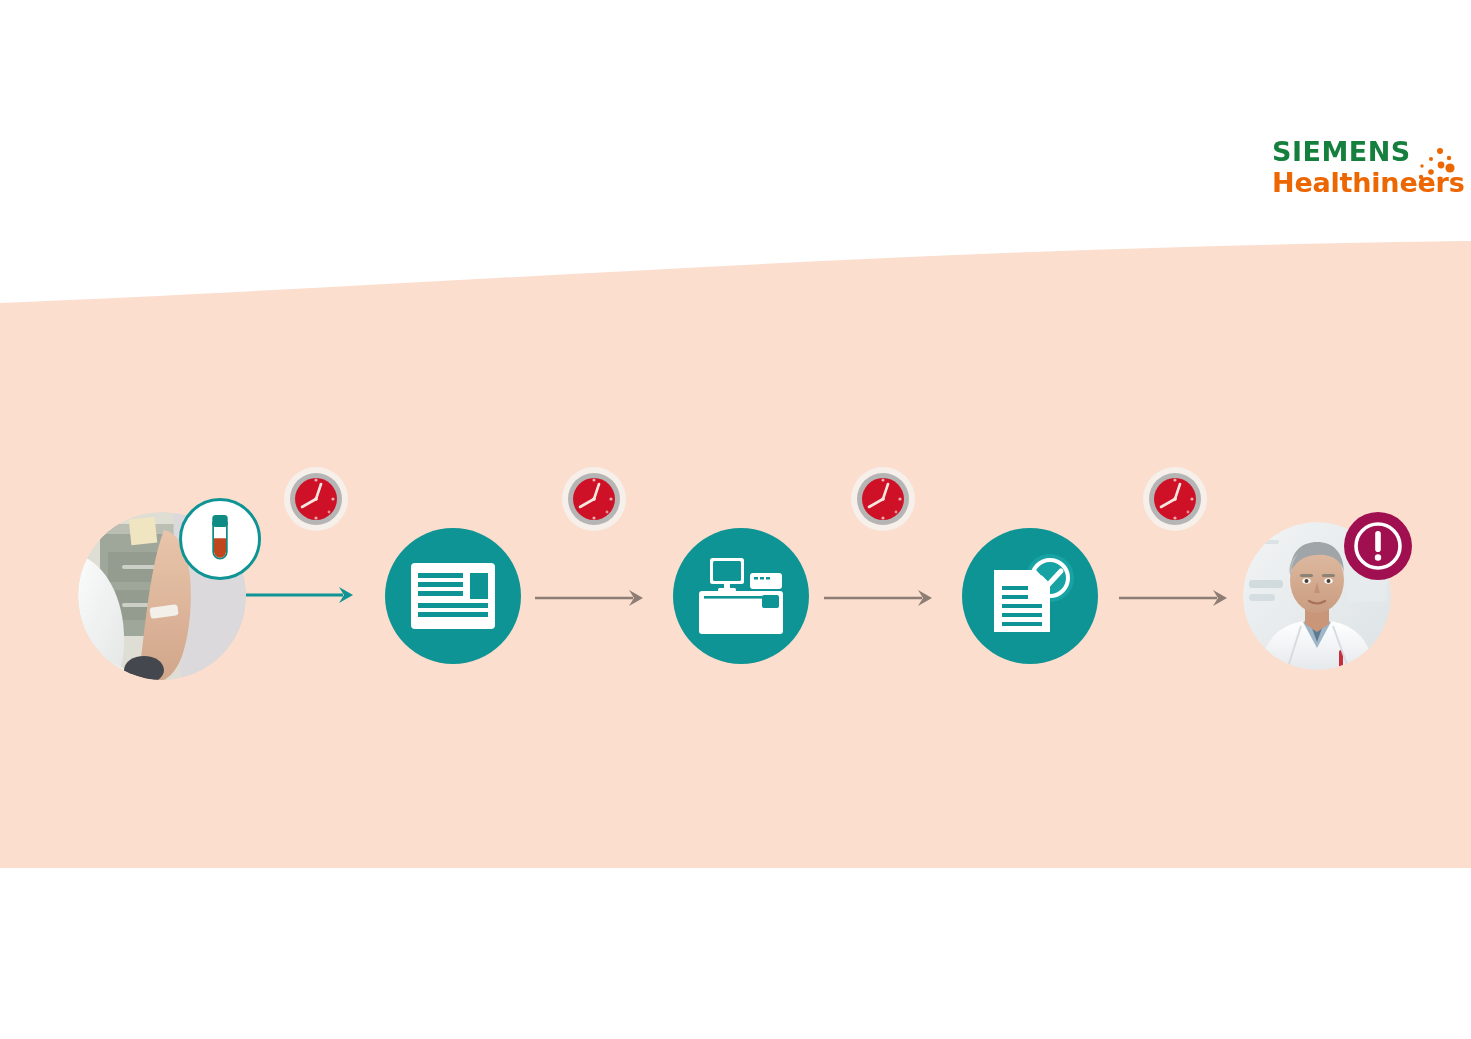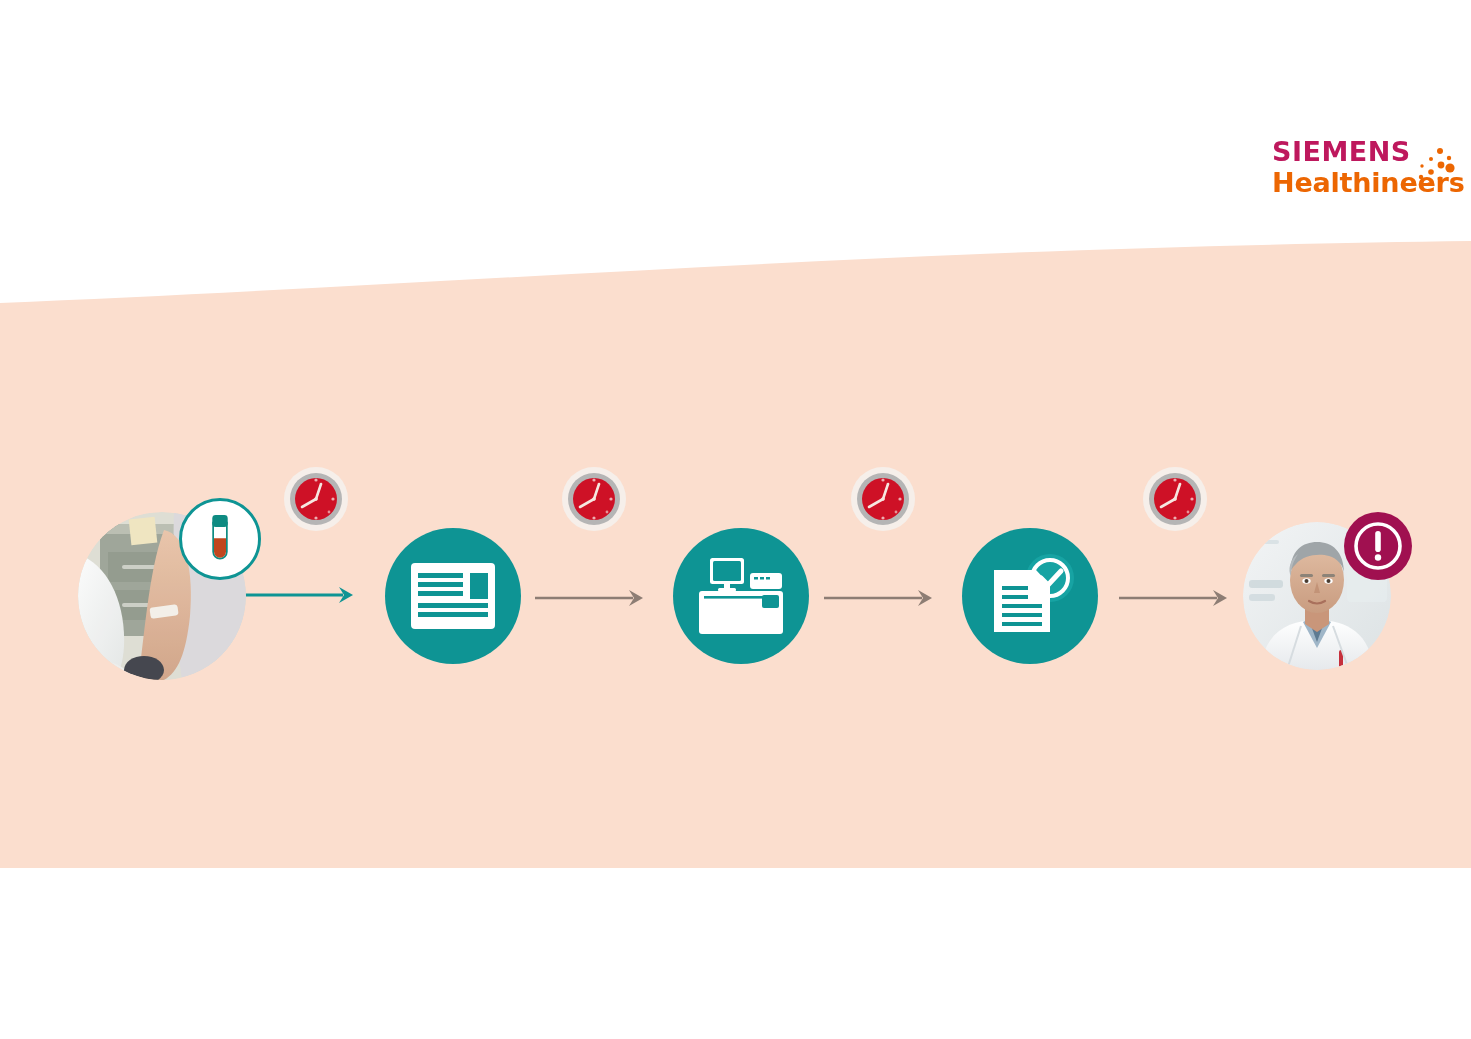--- a/index.html
+++ b/index.html
@@ -36,21 +36,21 @@
     width: 180px;
     height: 62px;
     line-height: 1;
     user-select: none;
   }
   .logo-siemens {
     font-family: "DejaVu Sans", sans-serif;
     font-weight: bold;
     font-size: 27px;
     letter-spacing: 0.5px;
-    color: #be185d;
+    color: #15803d;
     display: block;
     height: 29px;
   }
   .logo-healthineers {
     font-family: "DejaVu Sans", sans-serif;
     font-weight: bold;
     font-size: 27px;
     letter-spacing: -0.2px;
     color: #EC6602;
     display: block;

